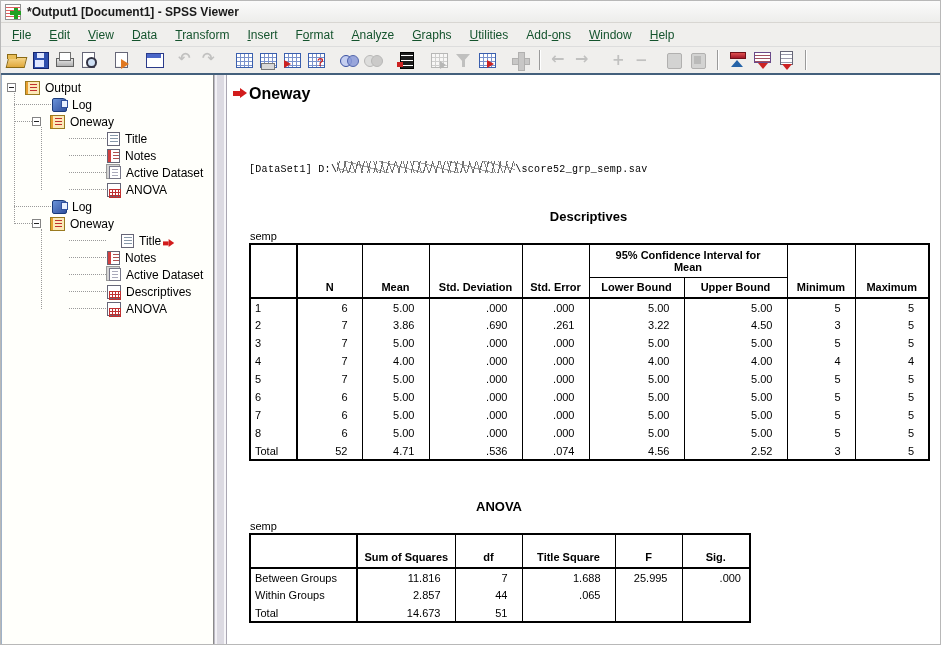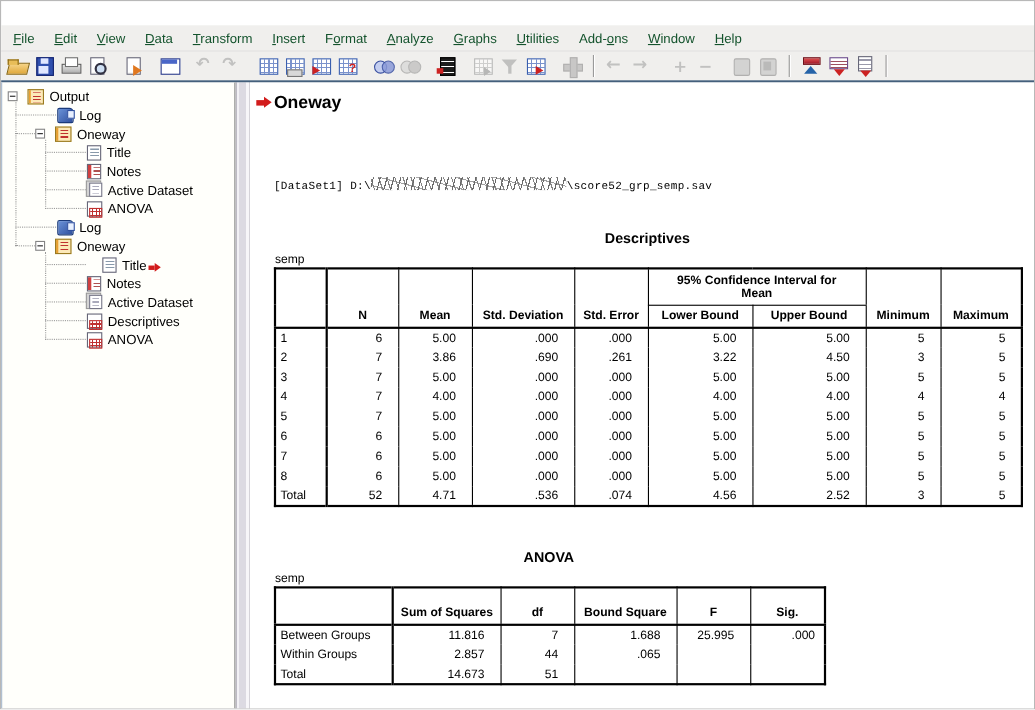--- a/index.html
+++ b/index.html
@@ -94,21 +94,21 @@
   .outline-pane { position:relative; width:213px; flex:none; background:#fffffb; border-right:1px solid #8a8a8a; border-left:1px solid #9fb2c8; overflow:hidden; }
   .splitter { flex:none; width:13px; background:linear-gradient(90deg,#bdbac4 0 1px,#f2f1f5 1px 3px,#dcdae2 3px 10px,#f7f6f9 10px 12px,#a9a6b2 12px 13px); }
   .output-pane { position:relative; flex:1; background:#fff; overflow:hidden; }
 
   
   .tree { position:absolute; inset:0; font-size:12px; color:#000; }
   .trow { position:absolute; left:0; right:0; height:17px; display:flex; align-items:center; white-space:nowrap; }
   .trow.d0 { padding-left:5px; }
   .trow.d1 { padding-left:50px; }
   .trow.d1.exp { padding-left:30px; }
-  .trow.d2 { padding-left:77px; }
+  .trow.d2 { padding-left:77px;margin-left:28px; }
   .trow::before { content:""; position:absolute; top:8px; border-top:1px dotted #9a9a9a; }
   .trow.d0::before { display:none; }
   .trow.d1::before { left:12px; width:37px; }
   .trow.d1.exp::before { left:12px; width:18px; }
   .trow.d2::before { left:39px; width:37px; }
   .expander { position:relative; flex:none; width:9px; height:9px; background:#fff; border:1px solid #848484; margin-right:9px; }
   .expander::before { content:""; position:absolute; left:1px; top:3px; width:5px; height:1px; background:#222; }
   .tlabel { margin-left:5px; }
   .spine { position:absolute; border-left:1px dotted #9a9a9a; width:0; }
   .sel-arrow { position:absolute; left:56px; top:4px; transform:scale(.8); transform-origin:left top; }
@@ -160,20 +160,24 @@
   table.desc thead tr.r1 { height:33px; }
   table.desc thead tr.r2 { height:21px; }
   table.anova thead tr { height:34px; }
   table.anova tbody td.ci4, table.anova tbody td.ci5 { padding-right:8px; }
 </style>
 </head>
 <body>
 
 <div class="window">
 
+  <div class="titlebar">
+    <span class="app-icon"></span>
+    <span class="title-text">*Output1 [Document1] - SPSS Viewer</span>
+  </div>
 
   <div class="menubar" id="menubar">
       <div class="menu-item"><span class="u">F</span>ile</div>
       <div class="menu-item"><span class="u">E</span>dit</div>
       <div class="menu-item"><span class="u">V</span>iew</div>
       <div class="menu-item"><span class="u">D</span>ata</div>
       <div class="menu-item"><span class="u">T</span>ransform</div>
       <div class="menu-item"><span class="u">I</span>nsert</div>
       <div class="menu-item">F<span class="u">o</span>rmat</div>
       <div class="menu-item"><span class="u">A</span>nalyze</div>
@@ -495,21 +499,21 @@
               <col style="width: 67px;">
               <col style="width: 93px;">
               <col style="width: 67px;">
               <col style="width: 68px;">
             </colgroup>
             <thead>
               <tr>
                 <th class="c0"></th>
                 <th>Sum of Squares</th>
                 <th>df</th>
-                <th>Bound Square</th>
+                <th>Title Square</th>
                 <th>F</th>
                 <th>Sig.</th>
               </tr>
             </thead>
             <tbody>
               <tr>
                 <td class="c0">Between Groups</td>
                 <td class="ci0">11.816</td>
                 <td class="ci1">7</td>
                 <td class="ci2">1.688</td>

